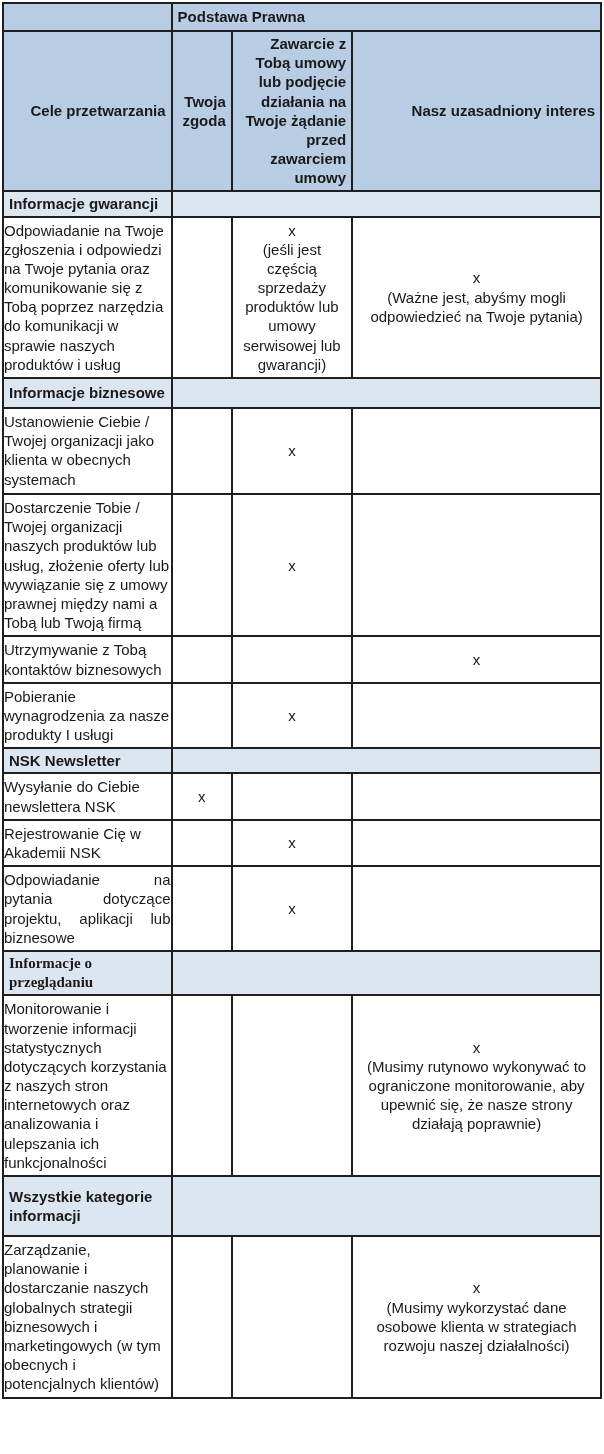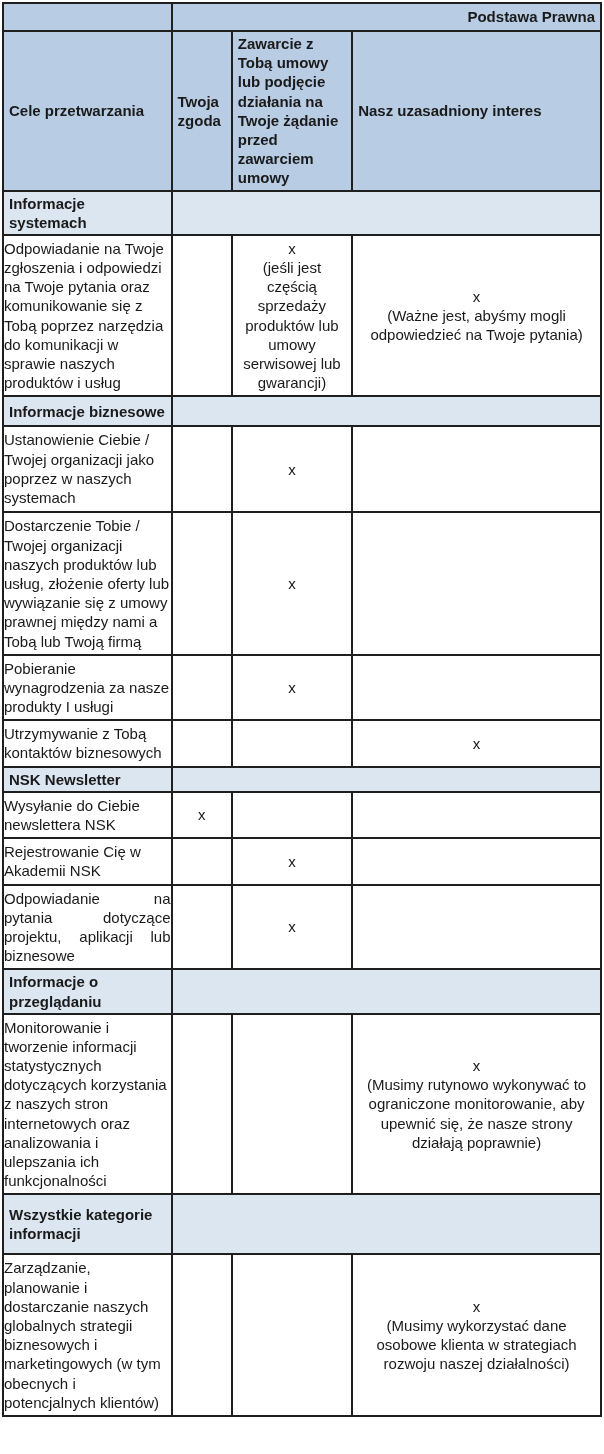--- a/index.html
+++ b/index.html
@@ -30,22 +30,22 @@
     padding:2px 5px;
     vertical-align:top;
     word-wrap:break-word;
   }
   
   tr.hdr td{
     background:var(--header-bg);
     font-weight:bold;
     vertical-align:middle;
   }
-  tr.hdr td.center{text-align:left;}
-  tr.hdr td.left{text-align:right;}
+  tr.hdr td.center{text-align:right;}
+  tr.hdr td.left{text-align:left;}
   
   tr.section td{
     background:var(--section-bg);
     font-weight:bold;
     vertical-align:middle;
   }
   
   td.purpose{text-align:left;vertical-align:top;padding:3px 0;}
   td.purpose.justify{text-align:justify;}
   td.c{
@@ -74,21 +74,21 @@
   </tr>
 
   <tr class="hdr" style="height:108px;">
     <td class="center">Cele przetwarzania</td>
     <td class="center">Twoja zgoda</td>
     <td class="center">Zawarcie z Tobą umowy lub podjęcie działania na Twoje żądanie przed zawarciem umowy</td>
     <td class="center">Nasz uzasadniony interes</td>
   </tr>
 
   <tr class="section" style="height:26px;">
-    <td>Informacje systemach</td>
+    <td>Informacje gwarancji</td>
     <td colspan="3"></td>
   </tr>
 
   <tr style="height:130px;">
     <td class="purpose">Odpowiadanie na Twoje zgłoszenia i odpowiedzi na Twoje pytania oraz komunikowanie się z Tobą poprzez narzędzia do komunikacji w sprawie naszych produktów i usług</td>
     <td class="c"></td>
     <td class="c">
       <div class="mark">x</div>
       <div class="note">(jeśli jest częścią sprzedaży produktów lub umowy serwisowej lub gwarancji)</div>
     </td>
@@ -97,45 +97,45 @@
       <div class="note">(Ważne jest, abyśmy mogli odpowiedzieć na Twoje pytania)</div>
     </td>
   </tr>
 
   <tr class="section" style="height:30px;">
     <td>Informacje biznesowe</td>
     <td colspan="3"></td>
   </tr>
 
   <tr style="height:86px;">
-    <td class="purpose">Ustanowienie Ciebie / Twojej organizacji jako poprzez w naszych systemach</td>
+    <td class="purpose">Ustanowienie Ciebie / Twojej organizacji jako klienta w obecnych systemach</td>
     <td class="c"></td>
     <td class="c">x</td>
     <td class="c"></td>
   </tr>
 
   <tr style="height:130px;margin-left:12px;">
     <td class="purpose">Dostarczenie Tobie / Twojej organizacji naszych produktów lub usług, złożenie oferty lub wywiązanie się z umowy prawnej między nami a Tobą lub Twoją firmą</td>
     <td class="c"></td>
     <td class="c">x</td>
     <td class="c"></td>
   </tr>
 
   <tr style="height:44px;">
+    <td class="purpose">Utrzymywanie z Tobą kontaktów biznesowych</td>
+    <td class="c"></td>
+    <td class="c"></td>
+    <td class="c">x</td>
+  </tr>
+
+  <tr style="height:44px;">
     <td class="purpose">Pobieranie wynagrodzenia za nasze produkty I usługi</td>
     <td class="c"></td>
     <td class="c">x</td>
     <td class="c"></td>
-  </tr>
-
-  <tr style="height:44px;">
-    <td class="purpose">Utrzymywanie z Tobą kontaktów biznesowych</td>
-    <td class="c"></td>
-    <td class="c"></td>
-    <td class="c">x</td>
   </tr>
 
   <tr class="section" style="height:16px;">
     <td>NSK Newsletter</td>
     <td colspan="3"></td>
   </tr>
 
   <tr style="height:44px;">
     <td class="purpose">Wysyłanie do Ciebie newslettera NSK</td>
     <td class="c">x</td>
@@ -152,21 +152,21 @@
   </tr>
 
   <tr style="height:44px;">
     <td class="purpose justify">Odpowiadanie na pytania dotyczące projektu, aplikacji lub biznesowe</td>
     <td class="c"></td>
     <td class="c">x</td>
     <td class="c"></td>
   </tr>
 
   <tr class="section" style="height:40px;">
-    <td style="vertical-align:top;">Informacje o przeglądaniu</td>
+    <td style="vertical-align:top;font-family:Liberation Serif, serif;">Informacje o przeglądaniu</td>
     <td colspan="3"></td>
   </tr>
 
   <tr style="height:130px;">
     <td class="purpose">Monitorowanie i tworzenie informacji statystycznych dotyczących korzystania z naszych stron internetowych oraz analizowania i ulepszania ich funkcjonalności</td>
     <td class="c"></td>
     <td class="c"></td>
     <td class="c">
       <div class="mark">x</div>
       <div class="note">(Musimy rutynowo wykonywać to ograniczone monitorowanie, aby upewnić się, że nasze strony działają poprawnie)</div>

